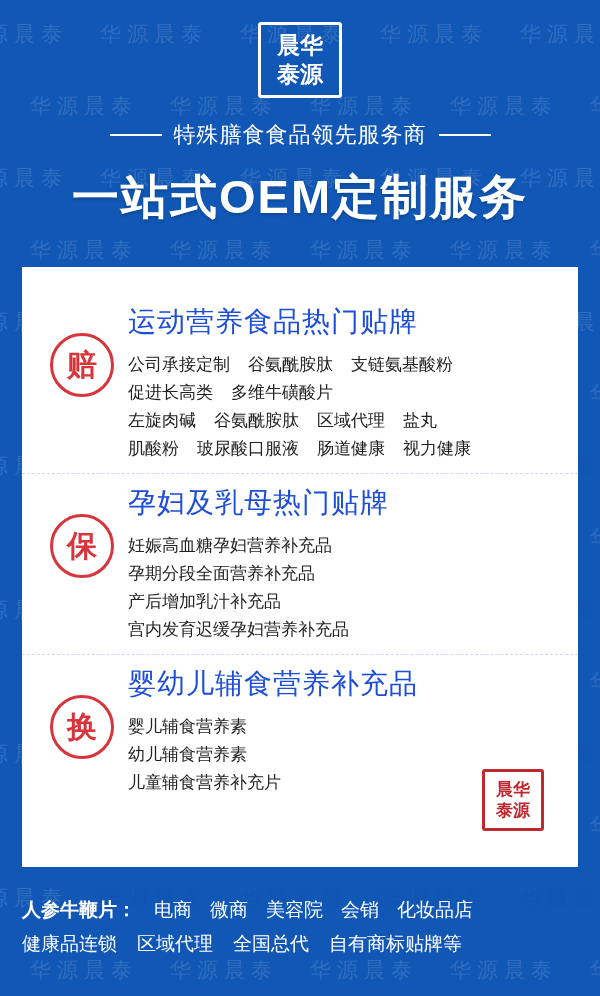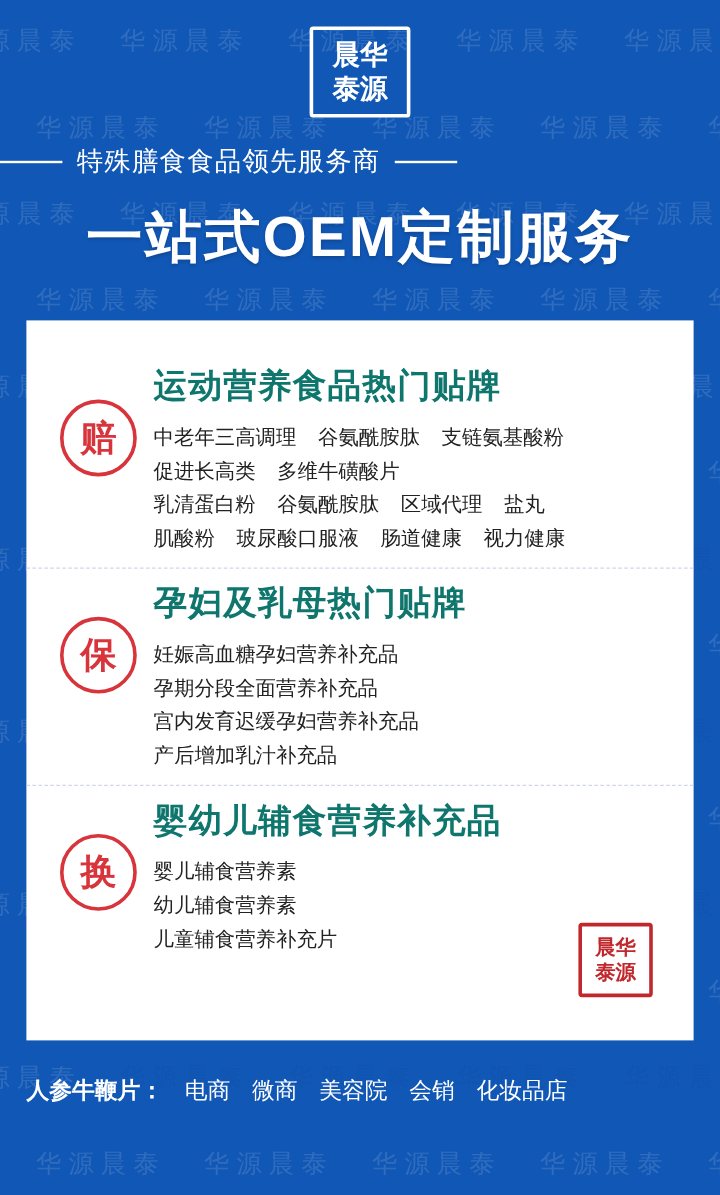--- a/index.html
+++ b/index.html
@@ -69,20 +69,21 @@
     font-weight: bold;
     font-size: 23px;
     line-height: 29px;
     letter-spacing: 0;
   }
 
   .subtitle-row {
     margin-top: 22px;
     display: flex;
     align-items: center;
+    justify-content: center;
     gap: 12px;
   }
   .subtitle-row .rule {
     width: 52px;
     height: 2px;
     background: #ffffff;
   }
   .subtitle {
     color: #ffffff;
     font-size: 22px;
@@ -135,23 +136,23 @@
     display: flex;
     align-items: center;
     justify-content: center;
     margin: 30px 14px 0 18px;
   }
   .section-body {
     flex: 1 1 auto;
     min-width: 0;
   }
   .section-title {
-    color: #0f766e;
+    color: #1d4ed8;
     font-size: 28px;
-    font-weight: bold;
+    font-weight: normal;
     letter-spacing: 1px;
     margin-bottom: 10px;
     white-space: nowrap;
   }
   .item-lines {
     color: #222222;
     font-size: 17px;
     line-height: 28px;
   }
   .item-line {
@@ -316,30 +317,30 @@
 </div>
 
 <div class="card">
 
   <div class="section section-1">
     <div class="seal">赔</div>
     <div class="section-body">
       <div class="section-title">运动营养食品热门贴牌</div>
       <div class="item-lines">
         <div class="item-line">
-          <span>中老年三高调理</span>
+          <span>公司承接定制</span>
           <span>谷氨酰胺肽</span>
           <span>支链氨基酸粉</span>
         </div>
         <div class="item-line">
           <span>促进长高类</span>
           <span>多维牛磺酸片</span>
         </div>
         <div class="item-line">
-          <span>乳清蛋白粉</span>
+          <span>左旋肉碱</span>
           <span>谷氨酰胺肽</span>
           <span>区域代理</span>
           <span>盐丸</span>
         </div>
         <div class="item-line">
           <span>肌酸粉</span>
           <span>玻尿酸口服液</span>
           <span>肠道健康</span>
           <span>视力健康</span>
         </div>
@@ -347,22 +348,22 @@
     </div>
   </div>
 
   <div class="section section-2">
     <div class="seal">保</div>
     <div class="section-body">
       <div class="section-title">孕妇及乳母热门贴牌</div>
       <div class="item-lines">
         <div class="item-line single">妊娠高血糖孕妇营养补充品</div>
         <div class="item-line single">孕期分段全面营养补充品</div>
+        <div class="item-line single">产后增加乳汁补充品</div>
         <div class="item-line single">宫内发育迟缓孕妇营养补充品</div>
-        <div class="item-line single">产后增加乳汁补充品</div>
       </div>
     </div>
   </div>
 
   <div class="section section-3">
     <div class="seal">换</div>
     <div class="section-body">
       <div class="section-title">婴幼儿辅食营养补充品</div>
       <div class="item-lines">
         <div class="item-line single">婴儿辅食营养素</div>
@@ -388,13 +389,19 @@
 
 <div class="footer">
   <div class="footer-line first">
     <span class="footer-label">人参牛鞭片：</span>
     <span>电商</span>
     <span>微商</span>
     <span>美容院</span>
     <span>会销</span>
     <span>化妆品店</span>
   </div>
+  <div class="footer-line second">
+    <span>健康品连锁</span>
+    <span>区域代理</span>
+    <span>全国总代</span>
+    <span>自有商标贴牌等</span>
+  </div>
 </div>
 
 </body></html>

